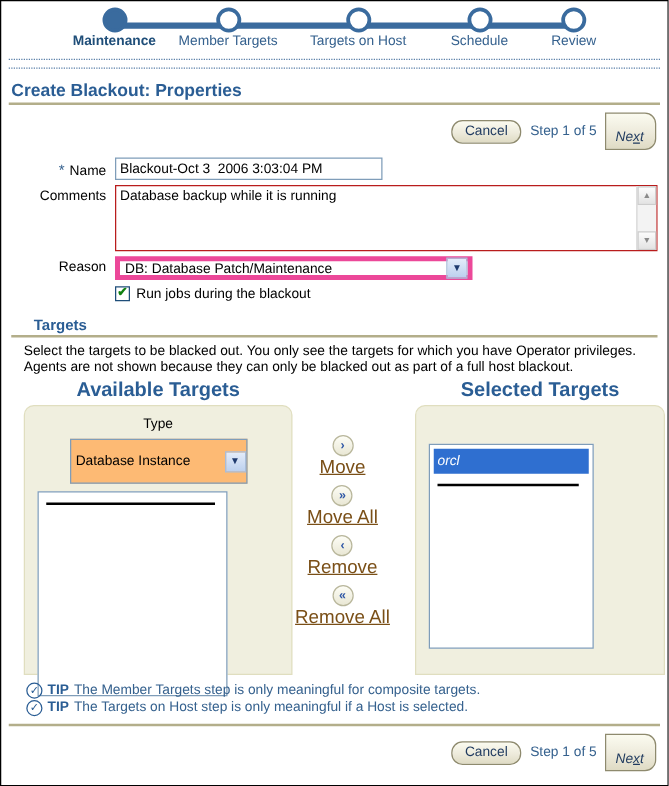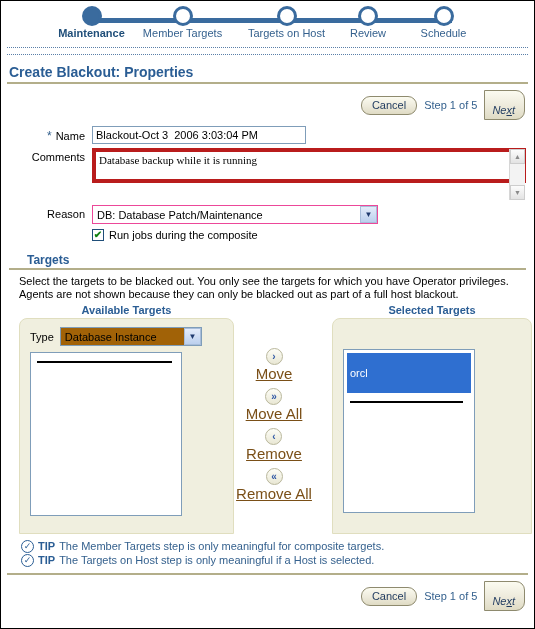--- a/index.html
+++ b/index.html
@@ -173,25 +173,25 @@
     padding: 1px 3px;
     outline: none;
   }
   .textarea-wrap {
     position: relative;
     width: 434px;
     height: 53px;
   }
   .textarea {
     width: 434px;
-    height: 35px;
-    box-sizing: border-box;
-    border: 4px solid #b91c1c;
-    background: #ffffff;
-    font-family: Liberation Serif, serif;
+    height: 53px;
+    box-sizing: border-box;
+    border: 1px solid #b91c1c;
+    background: #ffffff;
+    font-family: Liberation Sans, sans-serif;
     font-size: 11px;
     color: #000;
     padding: 2px 3px;
     resize: none;
     outline: none;
     overflow: hidden;
   }
   .ta-scroll {
     position: absolute;
     right: 1px;
@@ -213,21 +213,21 @@
     display: flex;
     align-items: center;
     justify-content: center;
     font-size: 7px;
     color: #8a8a8a;
   }
   .select-box {
     width: 286px;
     height: 19px;
     box-sizing: border-box;
-    border: 1px solid #ec4899;
+    border: 4px solid #ec4899;
     background: #ffffff;
     display: flex;
     align-items: center;
     position: relative;
     font-size: 11px;
     padding-left: 4px;
   }
   .select-box .sel-val {
     flex: 1;
     white-space: nowrap;
@@ -300,68 +300,70 @@
     margin-top: 1px;
   }
   .shut-col {
     display: flex;
     flex-direction: column;
     align-items: center;
   }
   .shut-col.left { width: 215px; margin-left: 18px; }
   .shut-col.right { width: 200px; margin-left: 18px; }
   .shut-head {
-    font-size: 11px;
+    font-size: 16px;
     font-weight: bold;
     color: #2a5d94;
     margin-bottom: 2px;
   }
   .shut-panel {
     background: #f0efdf;
     border: 1px solid #e0debf;
     border-radius: 8px 8px 0 0;
     box-sizing: border-box;
     padding: 8px 10px 10px 10px;
     width: 100%;
   }
   .shut-panel.left { height: 216px; }
   .shut-panel.right { height: 216px; padding-top: 30px; }
   .type-row {
     display: flex;
     align-items: center;
     gap: 6px;
     margin-bottom: 6px;
+    flex-direction: column;
   }
   .type-row .tl { font-size: 11px; }
   .type-select {
     width: 142px;
-    height: 19px;
+    height: 36px;
     box-sizing: border-box;
     border: 1px solid #7f9db9;
-    background: #a16207;
+    background: #fdba74;
     display: flex;
     align-items: center;
     font-size: 11px;
     padding-left: 4px;
   }
   .type-select .sel-val { flex: 1; white-space: nowrap; overflow: hidden; }
   .listbox {
     background: #ffffff;
     border: 1px solid #7f9db9;
     box-sizing: border-box;
     padding: 3px 3px;
     overflow: hidden;
   }
   .listbox.left { width: 152px; height: 164px; }
   .listbox.right { width: 132px; height: 164px; }
   .list-item {
     font-size: 11px;
     line-height: 14px;
-    padding: 13px 3px;
+    padding: 3px 3px;
     white-space: nowrap;
+    font-style: italic;
   }
   .list-item.selected {
     background: #2f6fd0;
     color: #ffffff;
   }
   .list-sep {
     border-top: 2px solid #000000;
     margin: 5px 6px 0 3px;
   }
   .list-sep.right { margin: 8px 8px 0 3px; }
@@ -450,27 +452,27 @@
         <div class="lbl">Maintenance</div>
       </div>
       <div class="train-step t1">
         <div class="dot"></div>
         <div class="lbl">Member Targets</div>
       </div>
       <div class="train-step t2">
         <div class="dot"></div>
         <div class="lbl">Targets on Host</div>
       </div>
+      <div class="train-step t3">
+        <div class="dot"></div>
+        <div class="lbl">Schedule</div>
+      </div>
       <div class="train-step t4">
         <div class="dot"></div>
         <div class="lbl">Review</div>
-      </div>
-      <div class="train-step t3">
-        <div class="dot"></div>
-        <div class="lbl">Schedule</div>
       </div>
     </div>
   </div>
   <div class="dotline"></div>
   <div class="dotline second"></div>
 
   <div class="page-title">Create Blackout: Properties</div>
   <div class="title-rule"></div>
 
   <div class="btnbar">
@@ -500,21 +502,21 @@
     <div class="frow">
       <div class="flabel">Reason</div>
       <div class="select-box">
         <span class="sel-val">DB: Database Patch/Maintenance</span>
         <span class="sel-arrow">▼</span>
       </div>
     </div>
 
     <div class="checkrow">
       <div class="chkbox">✔</div>
-      <div>Run jobs during the composite</div>
+      <div>Run jobs during the blackout</div>
     </div>
 
   </div>
 
   <div class="section">
     <div class="section-title">Targets</div>
     <div class="section-rule"></div>
   </div>
   <div class="section-desc">Select the targets to be blacked out. You only see the targets for which you have Operator privileges. Agents are not shown because they can only be blacked out as part of a full host blackout.</div>
 

